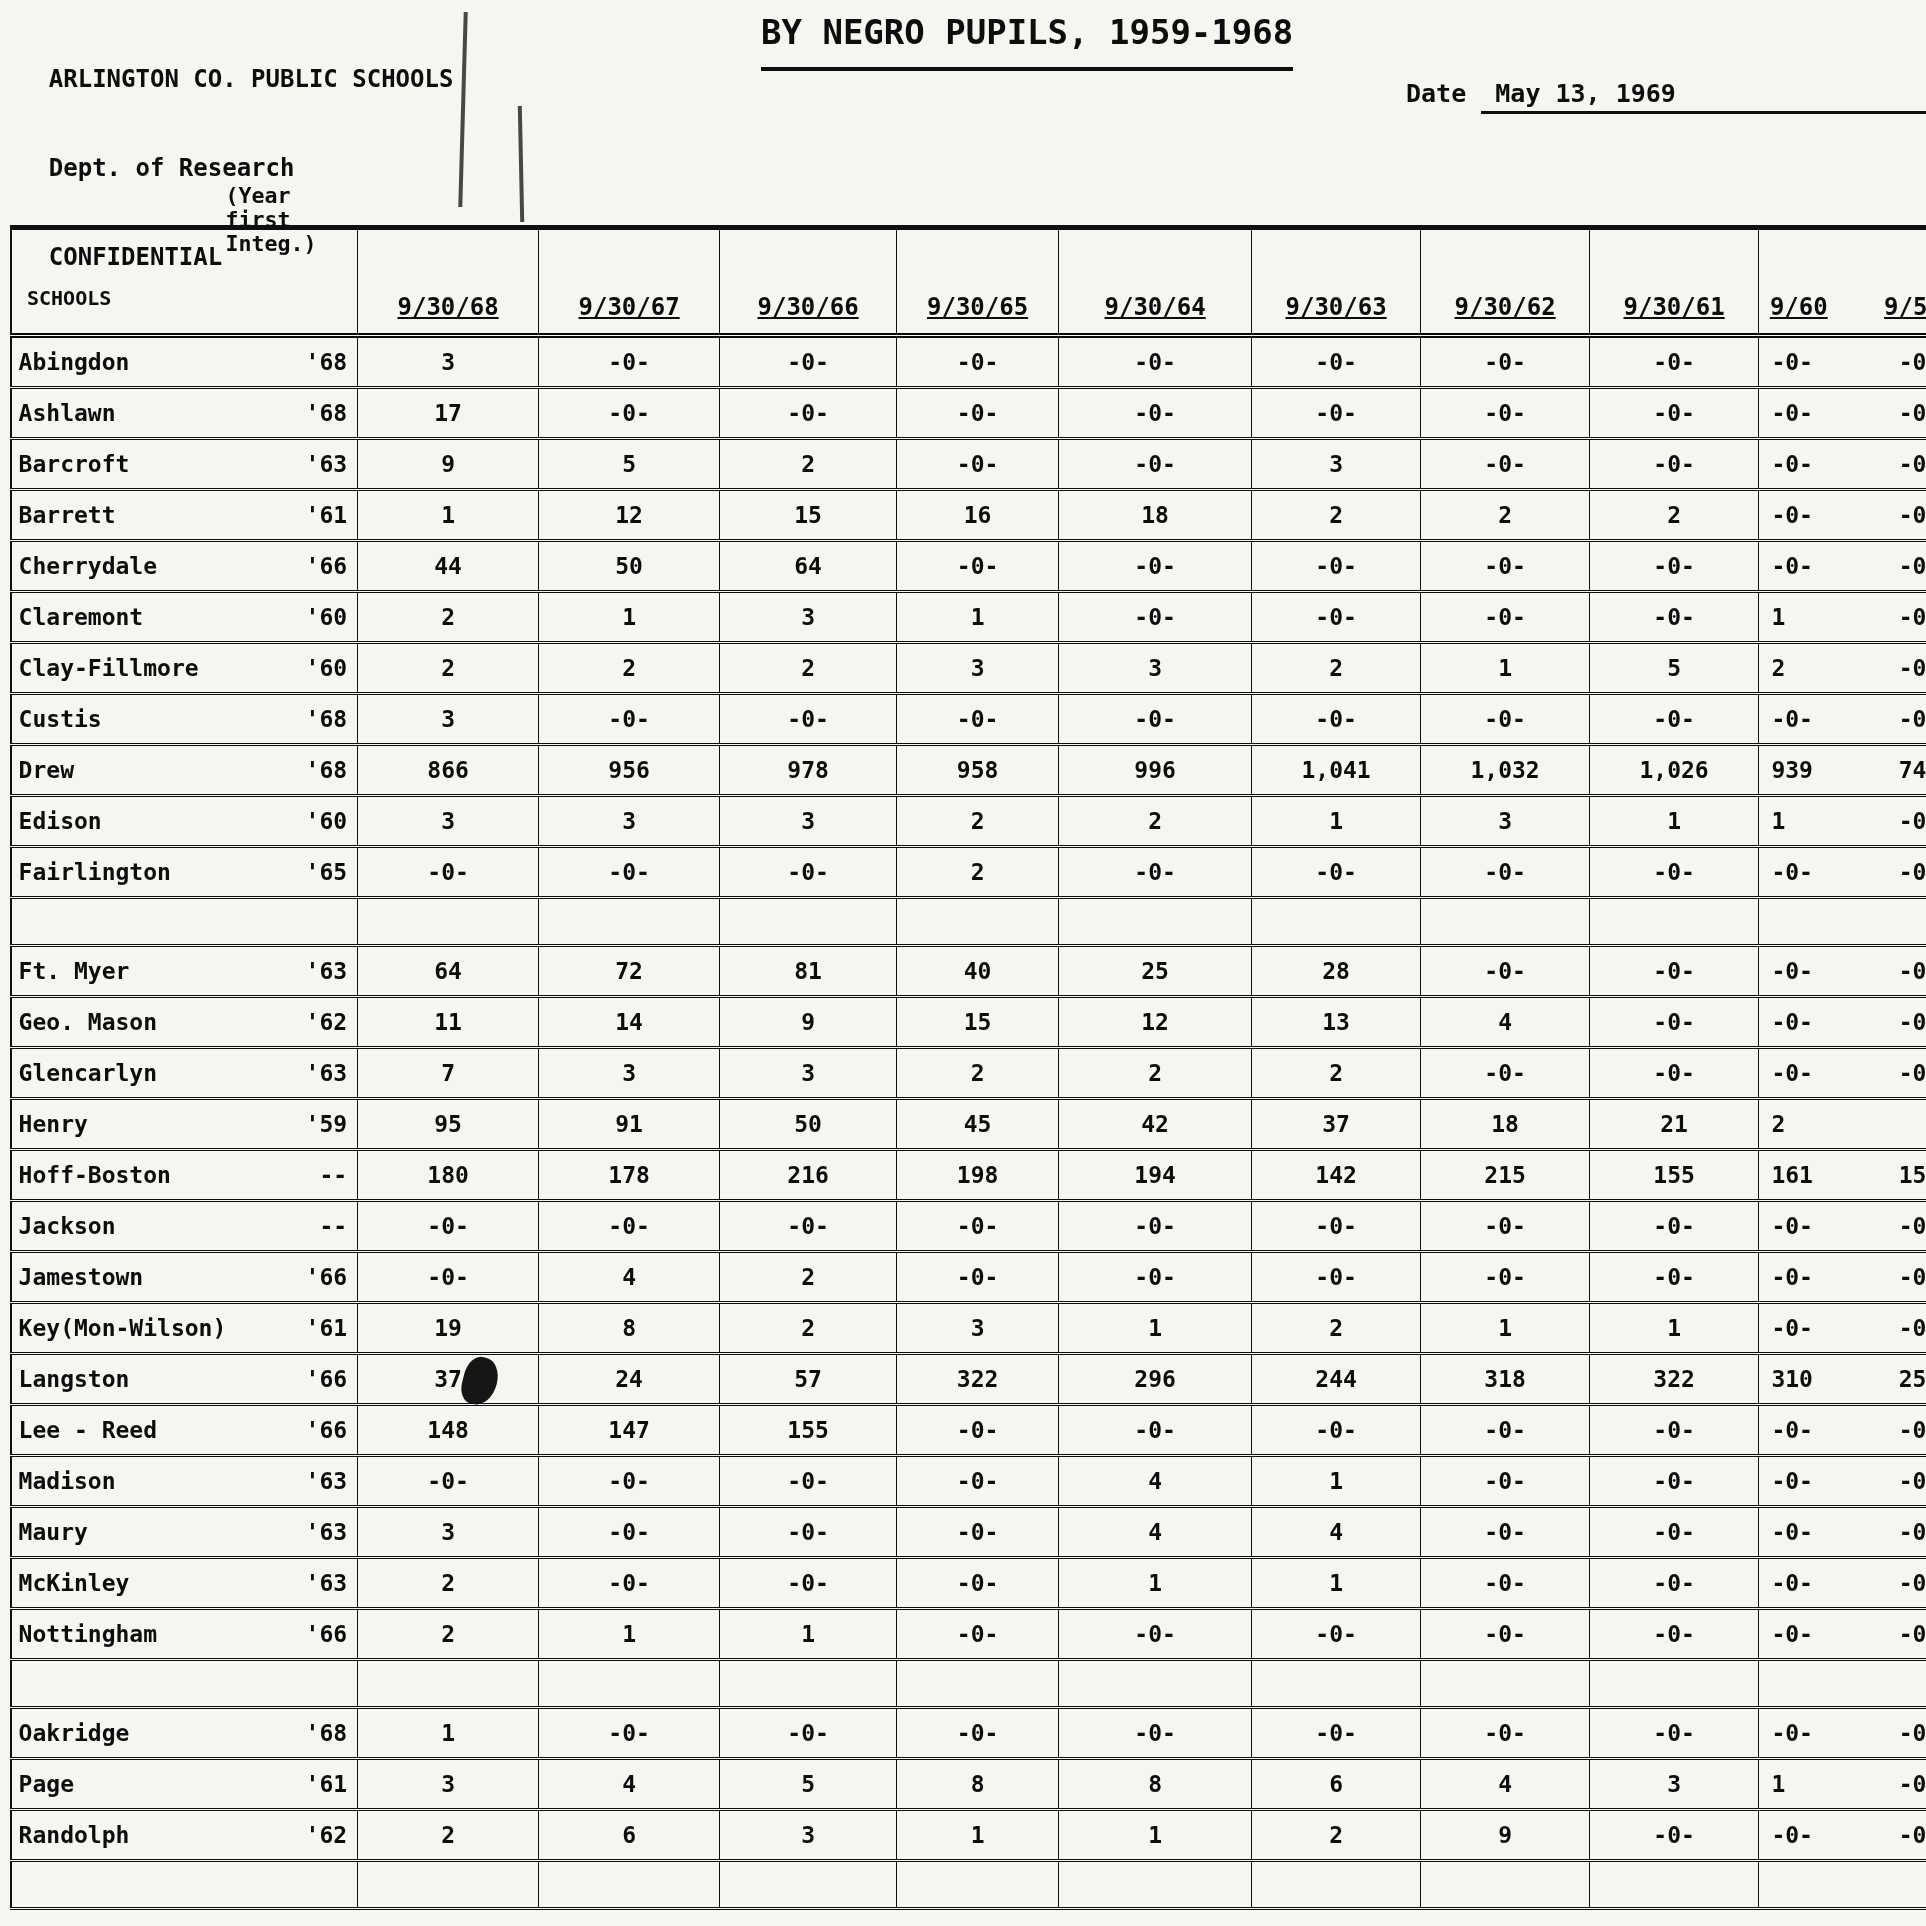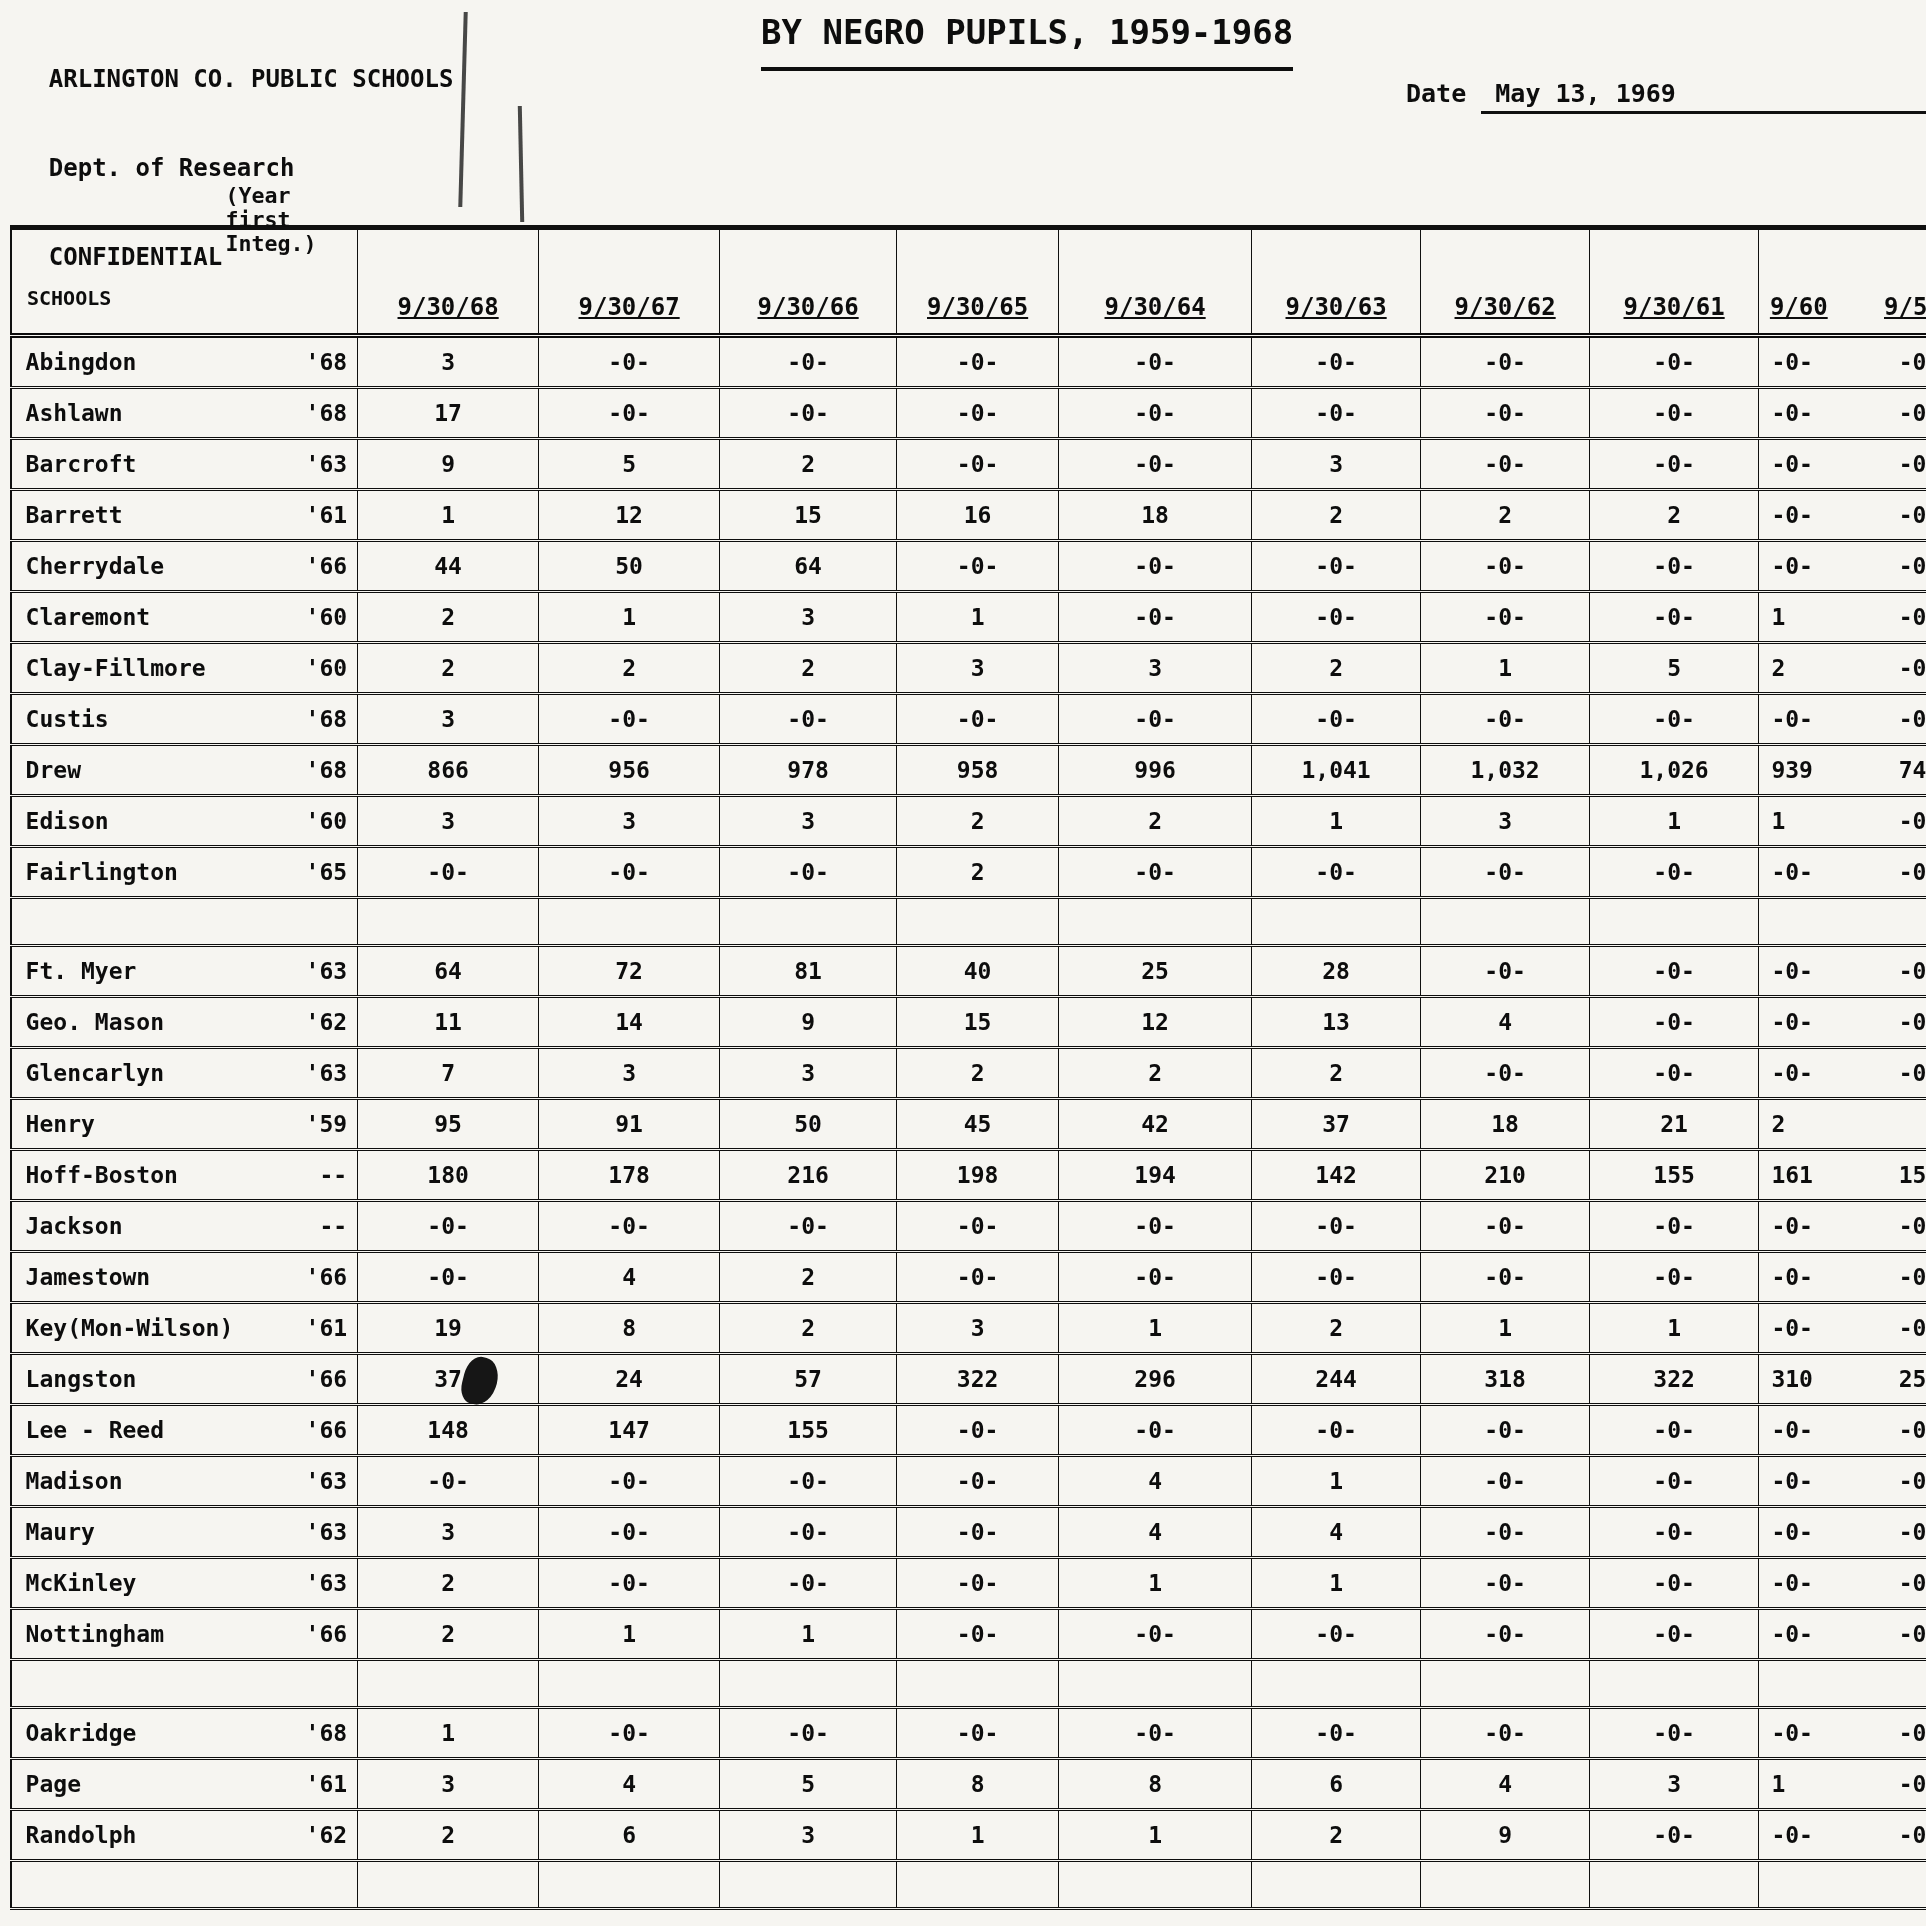--- a/index.html
+++ b/index.html
@@ -28,21 +28,21 @@
   th:first-child,td:first-child{border-left:1.9px solid #101010;}
   tr{border-bottom:3.9px double #0e0e0e;}
   thead tr{border-bottom:5px double #0c0c0c;}
   th{height:91px;vertical-align:bottom;font-size:24px;text-align:center;padding-bottom:11.6px;text-decoration:underline;}
   th.c-name{position:relative;}
   .schools-lbl{position:absolute;left:15.4px;bottom:23px;font-size:20px;}
   .yearnote{position:absolute;left:214px;top:-46px;font-size:21.6px;line-height:1.1;text-align:left;z-index:3;}
   .lastpair-h{display:flex;justify-content:space-between;padding:0 10.8px;}
   
   td{font-size:23px;text-align:center;}
-  td.c-name{text-align:right;padding-left:7px;}
+  td.c-name{text-align:right;}
   .namewrap{display:flex;justify-content:space-between;align-items:center;height:100%;padding:0 10px 0 7px;}
   .r-school td{height:48px;}
   .r-spacer td{height:45px;}
   .lastpair{display:flex;justify-content:space-between;padding:0 12.3px;}
   .blot{position:absolute;width:34px;height:48px;background:#090909;border-radius:48% 52% 58% 42%;
         transform:rotate(14deg);right:23%;top:4%;opacity:.95;z-index:2;}
 </style>
 </head>
 <body>
 
@@ -451,21 +451,21 @@
             <span>Hoff-Boston</span>
             <span>--</span>
           </div>
         </td>
         <td class="c-val"><span>180</span></td>
         <td class="c-val"><span>178</span></td>
         <td class="c-val"><span>216</span></td>
         <td class="c-val"><span>198</span></td>
         <td class="c-val"><span>194</span></td>
         <td class="c-val"><span>142</span></td>
-        <td class="c-val"><span>210</span></td>
+        <td class="c-val"><span>215</span></td>
         <td class="c-val"><span>155</span></td>
         <td class="c-last">
           <div class="lastpair">
             <span>161</span>
             <span>153</span>
           </div>
         </td>
       </tr>
       <tr class="r-school">
         <td class="c-name">

